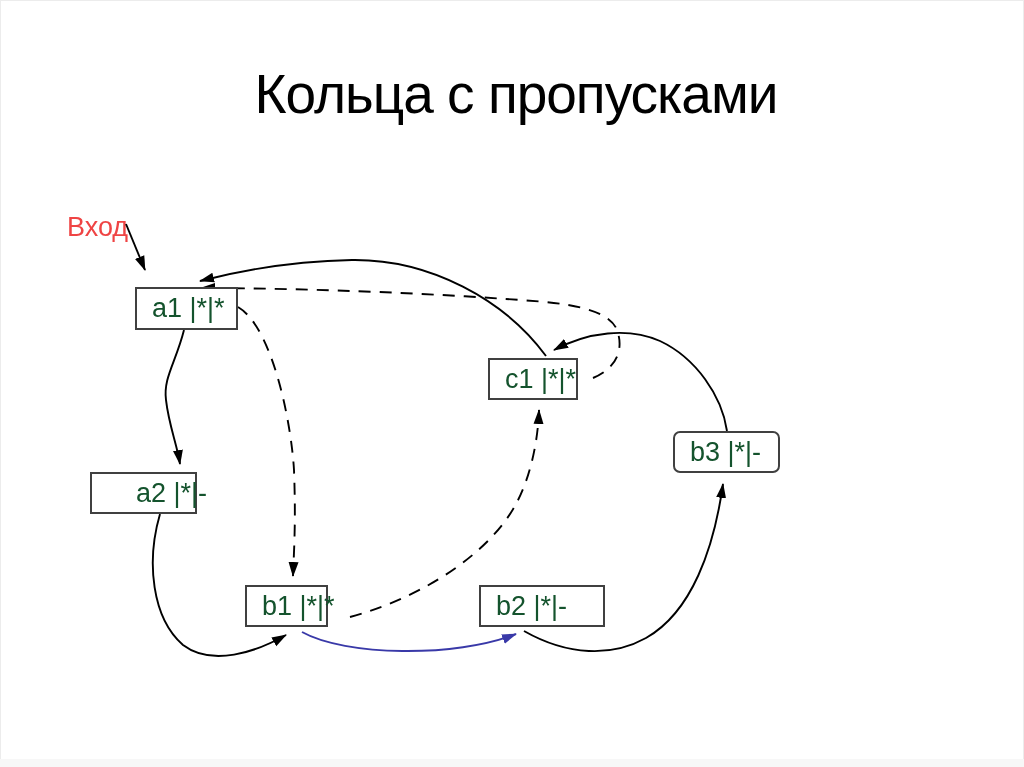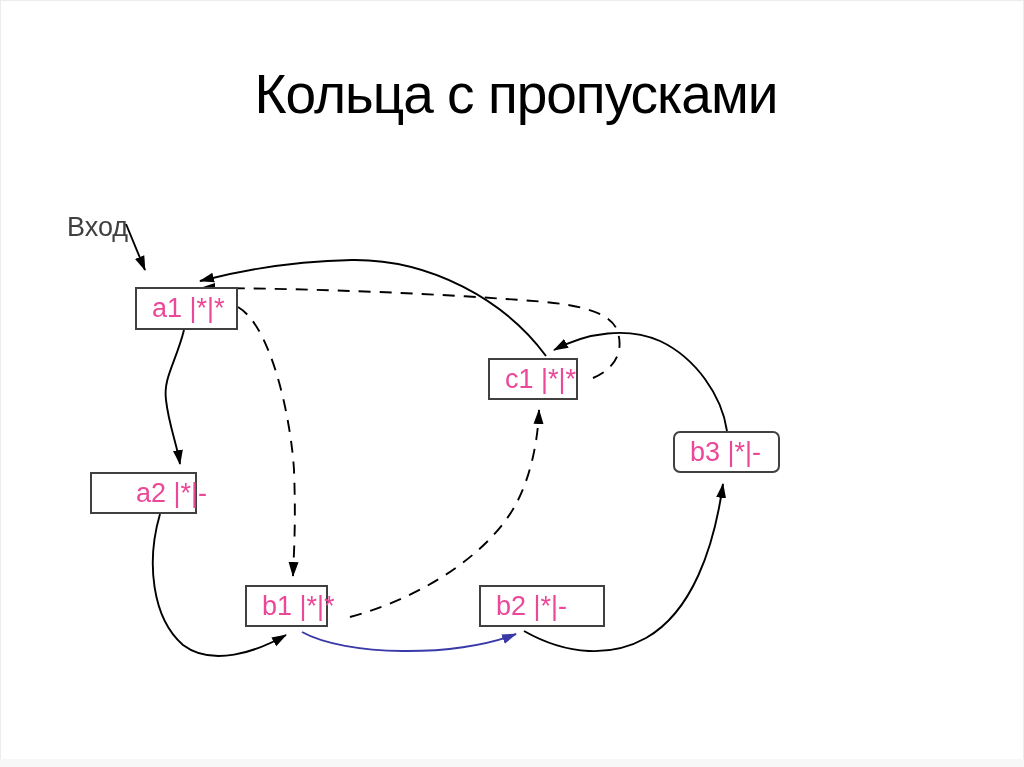--- a/index.html
+++ b/index.html
@@ -26,36 +26,36 @@
     font-weight: 400;
     letter-spacing: -1px;
     color: #000000;
     margin: 4px;
   }
   #entry-label {
     position: absolute;
     left: 67px;
     top: 212px;
     font-size: 27px;
-    color: #404040;
+    color: #ef4444;
   }
   #edge-layer {
     position: absolute;
     left: 0;
     top: 0;
     width: 1024px;
     height: 767px;
   }
   .node {
     position: absolute;
     box-sizing: border-box;
     border: 2px solid #404040;
     background: #ffffff;
     font-size: 27px;
-    color: #ec4899;
+    color: #14532d;
     padding-left: 15px;
     display: flex;
     align-items: center;
     white-space: pre;
   }
   #bottom-strip {
     position: absolute;
     left: 0;
     bottom: 0;
     width: 100%;

